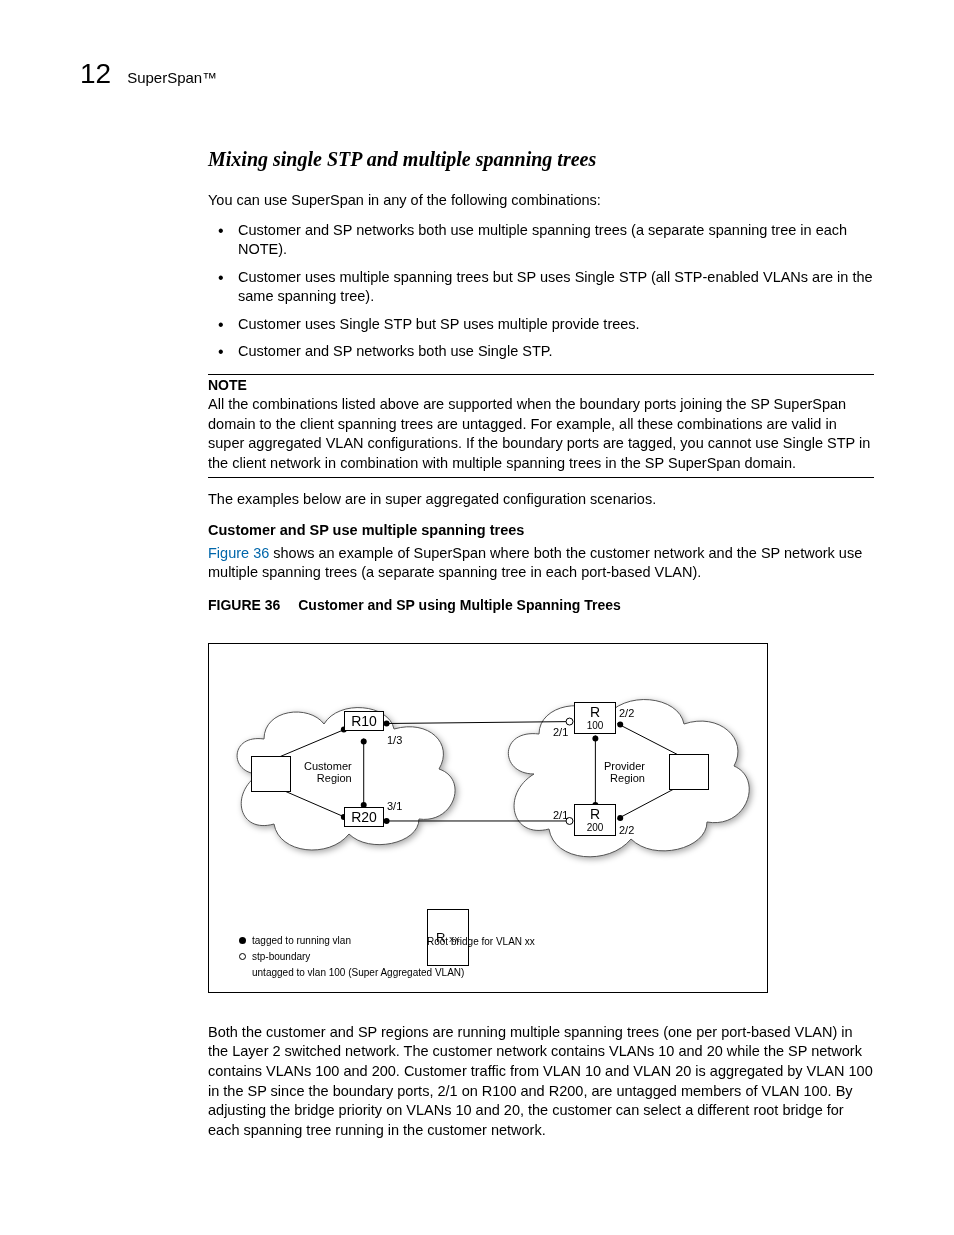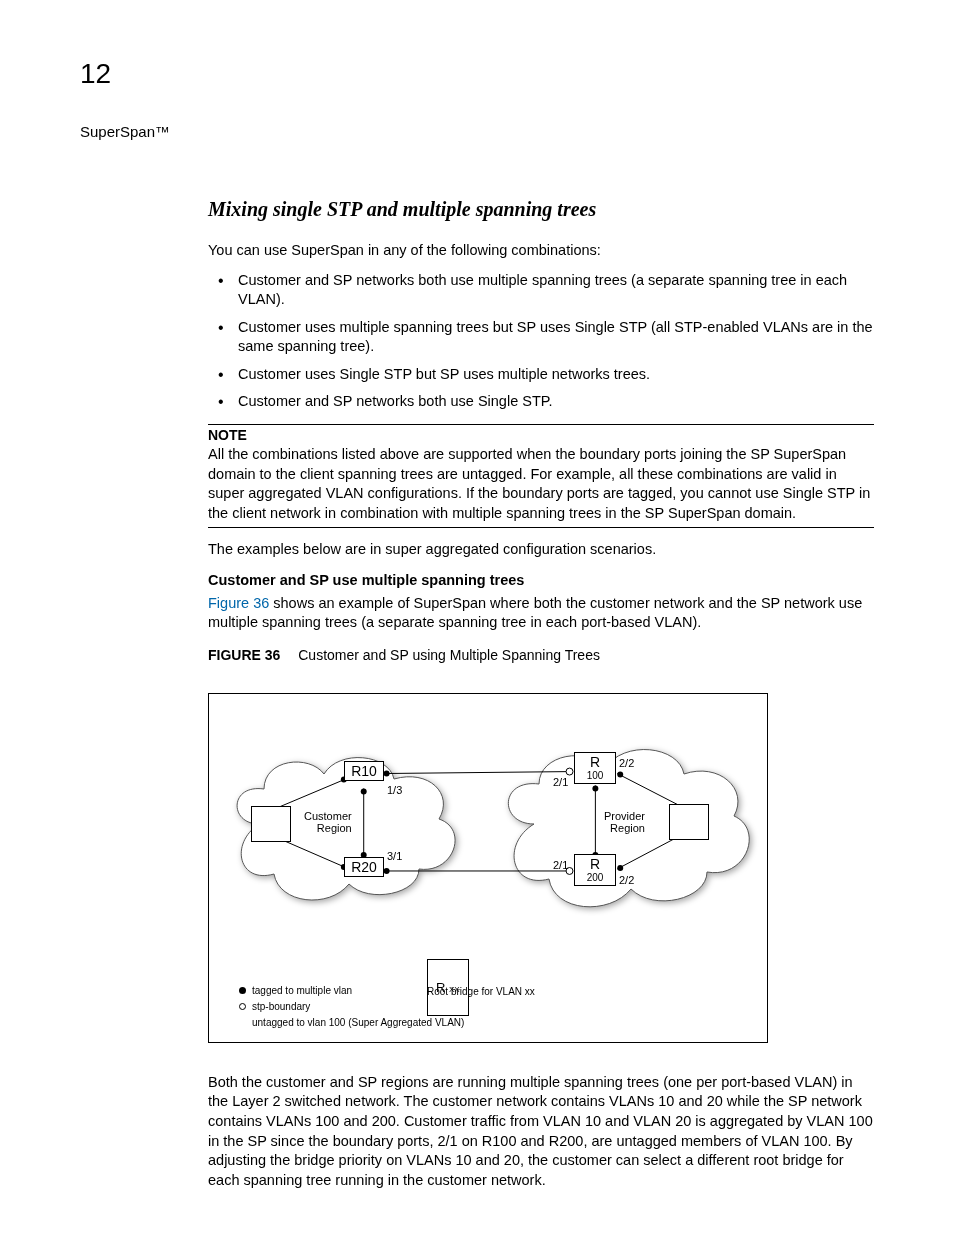--- a/index.html
+++ b/index.html
@@ -10,23 +10,22 @@
     height: 1235px;
     position: relative;
     color: #000;
   }
   .page {
     padding: 58px 80px 80px 80px;
   }
   .header-row {
     display: flex;
     align-items: baseline;
-    gap: 33px;
+    gap: 16px;
     margin-bottom: 58px;
-    flex-direction: column;
   }
   .chapter-num {
     font-size: 28px;
     font-weight: 400;
   }
   .chapter-title {
     font-size: 15px;
     font-weight: 400;
   }
   .content {
@@ -55,21 +54,21 @@
     font-size: 16px;
     top: -1px;
   }
   .note-rule { border: none; border-top: 1px solid #000; margin: 6px 0 2px 0; }
   .note-label { font-weight: bold; font-size: 14px; margin-bottom: 2px; }
   .note-rule-bottom { border: none; border-top: 1px solid #000; margin: 4px 0 12px 0; }
   .subhead { font-weight: bold; font-size: 14.5px; margin: 12px 0 6px 0; }
   .figref { color: #0066aa; }
   .figcap { font-size: 14px; margin: 14px 0 8px 0; }
   .figcap .figlabel { font-weight: bold; }
-  .figcap .figtitle { font-weight: normal; margin-left: 14px; }
+  .figcap .figtitle { font-weight: bold; margin-left: 14px; }
   .diagram-wrap {
     margin: 30px 0 30px 0;
   }
   .diagram {
     border: 1px solid #000;
     width: 560px;
     height: 350px;
     position: relative;
     font-size: 11px;
   }
@@ -137,23 +136,23 @@
     <span class="chapter-num">12</span>
     <span class="chapter-title">SuperSpan™</span>
   </div>
 
   <div class="content">
     <h2 class="section-title">Mixing single STP and multiple spanning trees</h2>
 
     <p>You can use SuperSpan in any of the following combinations:</p>
 
     <ul>
-      <li>Customer and SP networks both use multiple spanning trees (a separate spanning tree in each VLAN).</li>
+      <li>Customer and SP networks both use multiple spanning trees (a separate spanning tree in each NOTE).</li>
       <li>Customer uses multiple spanning trees but SP uses Single STP (all STP-enabled VLANs are in the same spanning tree).</li>
-      <li>Customer uses Single STP but SP uses multiple networks trees.</li>
+      <li>Customer uses Single STP but SP uses multiple provide trees.</li>
       <li>Customer and SP networks both use Single STP.</li>
     </ul>
 
     <hr class="note-rule">
     <div class="note-label">NOTE</div>
     <p style="margin-bottom:4px;">All the combinations listed above are supported when the boundary ports joining the SP SuperSpan domain to the client spanning trees are untagged.  For example, all these combinations are valid in super aggregated VLAN configurations.  If the boundary ports are tagged, you cannot use Single STP in the client network in combination with multiple spanning trees in the SP SuperSpan domain.</p>
     <hr class="note-rule-bottom">
 
     <p>The examples below are in super aggregated configuration scenarios.</p>
 
@@ -240,21 +239,21 @@
         <div class="port-label" style="left:410px; top:180px;">2/2</div>
 
         <div class="rxx-box" style="left:218px; top:265px;">
           <span>R</span> <span style="font-size:8px">XX</span>
         </div>
         <div class="rxx-label" style="left:218px; top:292px;">Root bridge for VLAN xx</div>
 
         <div class="legend">
           <div class="legend-row">
             <span class="dot-filled"></span>
-            <span>tagged to multiple vlan</span>
+            <span>tagged to running vlan</span>
           </div>
           <div class="legend-row">
             <span class="dot-open"></span>
             <span>stp-boundary</span>
           </div>
           <div class="legend-row">
             <span style="width:7px"></span>
             <span>untagged to vlan 100 (Super Aggregated VLAN)</span>
           </div>
         </div>

